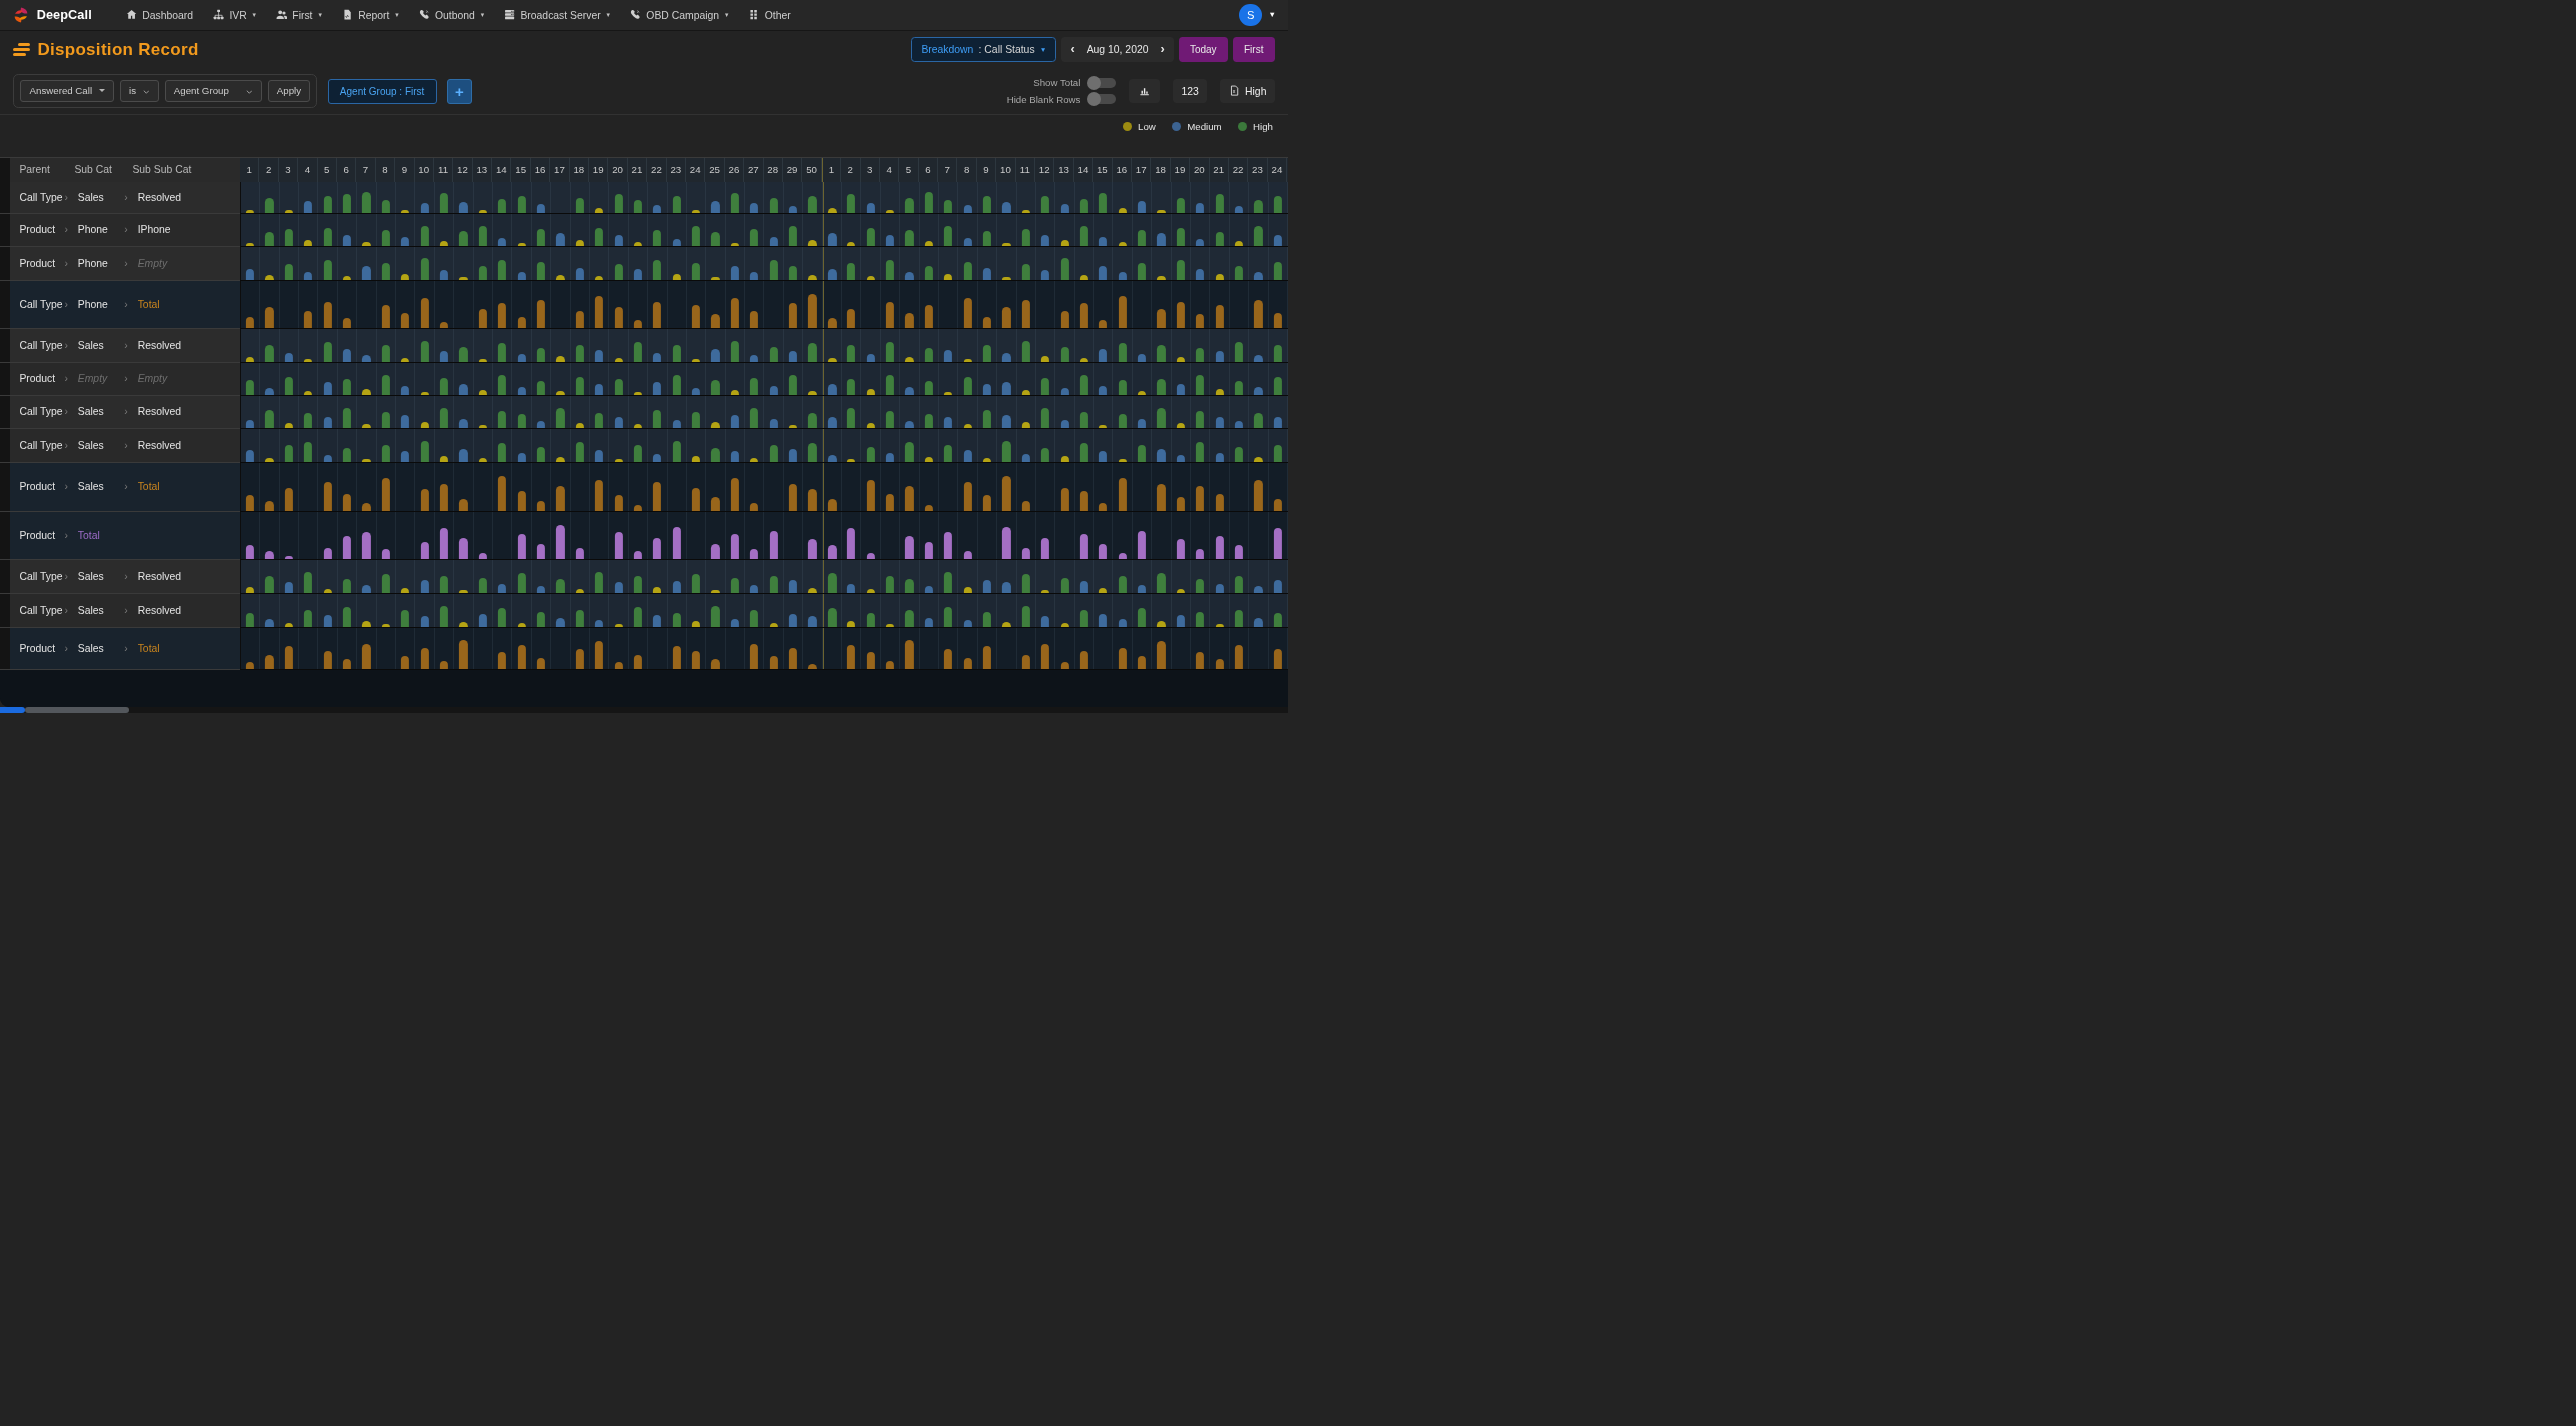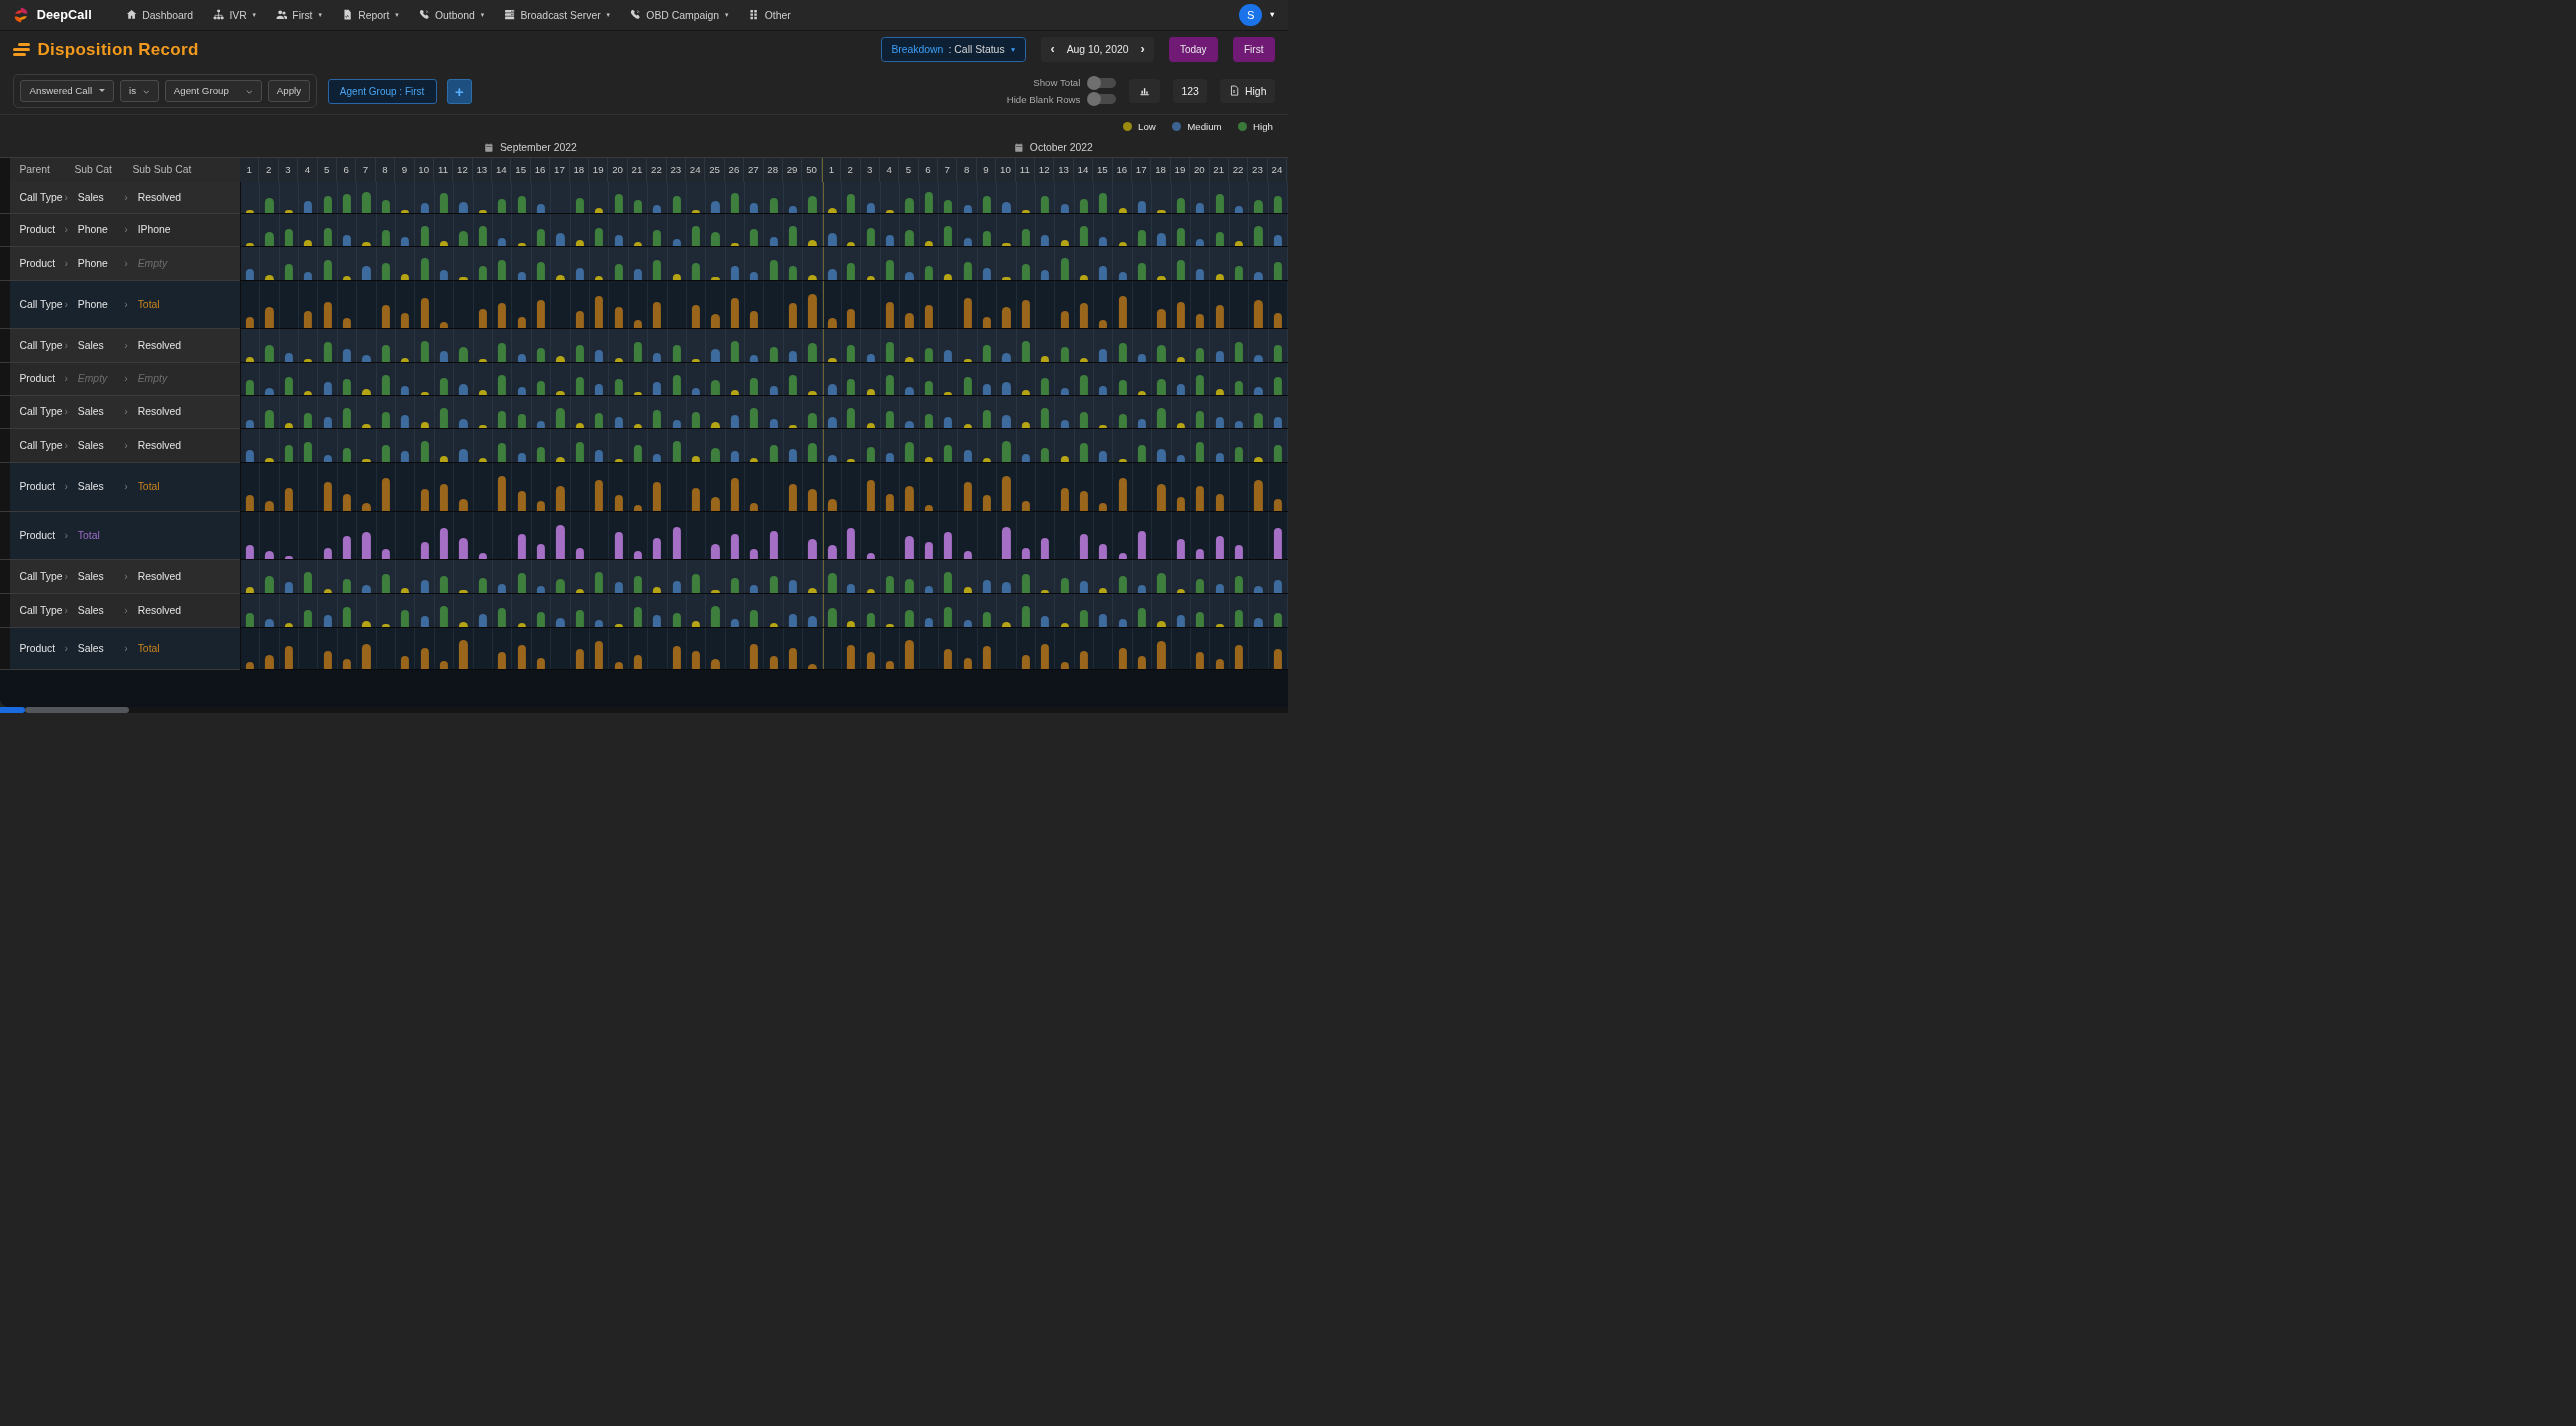--- a/index.html
+++ b/index.html
@@ -24,21 +24,21 @@
 
   
   .title-row { height:37px; display:flex; align-items:center; padding:0 13.4px; }
   .title-left { display:flex; align-items:center; gap:7.5px; }
   .title-icon { display:flex; flex-direction:column; gap:2.2px; }
   .title-icon i { display:block; height:3px; border-radius:1.5px; background:#f29a1d; }
   .title-icon i:nth-child(1){ width:12px; margin-left:4.5px; }
   .title-icon i:nth-child(2){ width:16.4px; }
   .title-icon i:nth-child(3){ width:12.7px; }
   .page-title { color:#f29a1d; font-size:17px; font-weight:bold; letter-spacing:0.3px; }
-  .title-controls { margin-left:auto; display:flex; align-items:center; gap:15px; }
+  .title-controls { margin-left:auto; display:flex; align-items:center; gap:5px; }
   .breakdown-btn { display:flex; align-items:center; gap:5.2px; height:25px; padding:0 9px;
     background:#0e2134; border:0.7px solid #2a66a5; border-radius:3.7px; font-size:10.4px; cursor:pointer; }
   .bd-label { color:#3e9df5; }
   .bd-value { color:#d6d6d6; }
   .bd-caret { color:#3e9df5; font-size:6.7px; }
   .date-nav { display:flex; align-items:center; height:25px; background:#2b2b2b;
     border-radius:3.7px; padding:0 9px; gap:12px; }
   .date-arrow { color:#e8e8e8; font-size:12.7px; font-weight:bold; cursor:pointer; line-height:1; }
   .date-label { color:#e8e8e8; font-size:10.4px; }
   .btn-plain { height:25px; background:#701a75; border-radius:3.7px; display:flex;
@@ -338,42 +338,20 @@
     </span>
     <span class="legend-item">
       <span class="legend-dot" style="background: rgb(59, 121, 59);"></span>
       <span>High</span>
     </span>
   </div>
 
 <div class="grid">
   <div class="months-row">
     <div class="months-spacer"></div>
-    <div id="months" style="display:flex;">
-        <div class="month-cell" style="width: 581px;">
-          <span style="display: flex; color: rgb(154, 154, 154);">
-            <svg viewBox="0 0 16 16" style="width: 9.7px; height: 9.7px;">
-              <path d="M4.5.8v2M11.5.8v2" stroke="currentColor" stroke-width="1.4"></path>
-              <rect x="2" y="2.2" width="12" height="12.4" rx="1.2" fill="currentColor"></rect>
-              <rect x="3.2" y="5.4" width="9.6" height=".9" fill="#232323"></rect>
-            </svg>
-          </span>
-          <span>September 2022</span>
-        </div>
-        <div class="month-cell" style="width: 465px;">
-          <span style="display: flex; color: rgb(154, 154, 154);">
-            <svg viewBox="0 0 16 16" style="width: 9.7px; height: 9.7px;">
-              <path d="M4.5.8v2M11.5.8v2" stroke="currentColor" stroke-width="1.4"></path>
-              <rect x="2" y="2.2" width="12" height="12.4" rx="1.2" fill="currentColor"></rect>
-              <rect x="3.2" y="5.4" width="9.6" height=".9" fill="#232323"></rect>
-            </svg>
-          </span>
-          <span>October 2022</span>
-        </div>
-      </div>
   </div>
   <div class="days-row">
     <div class="left-cols">
       <span class="hc-parent">Parent</span>
       <span class="hc-sub">Sub Cat</span>
       <span>Sub Sub Cat</span>
     </div>
     <div class="days-strip" id="days-strip">
         <div class="day-head">1</div>
         <div class="day-head">2</div>

